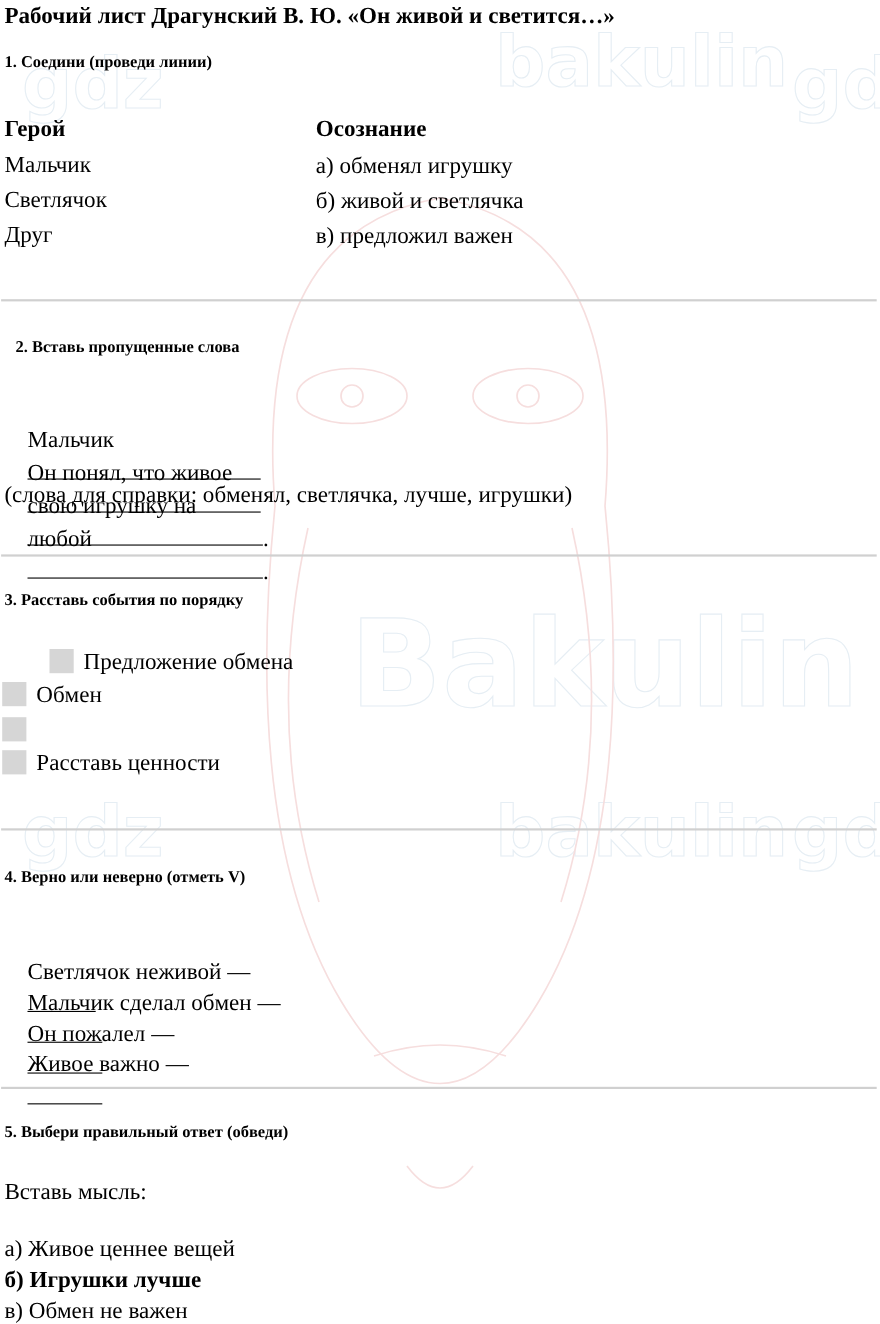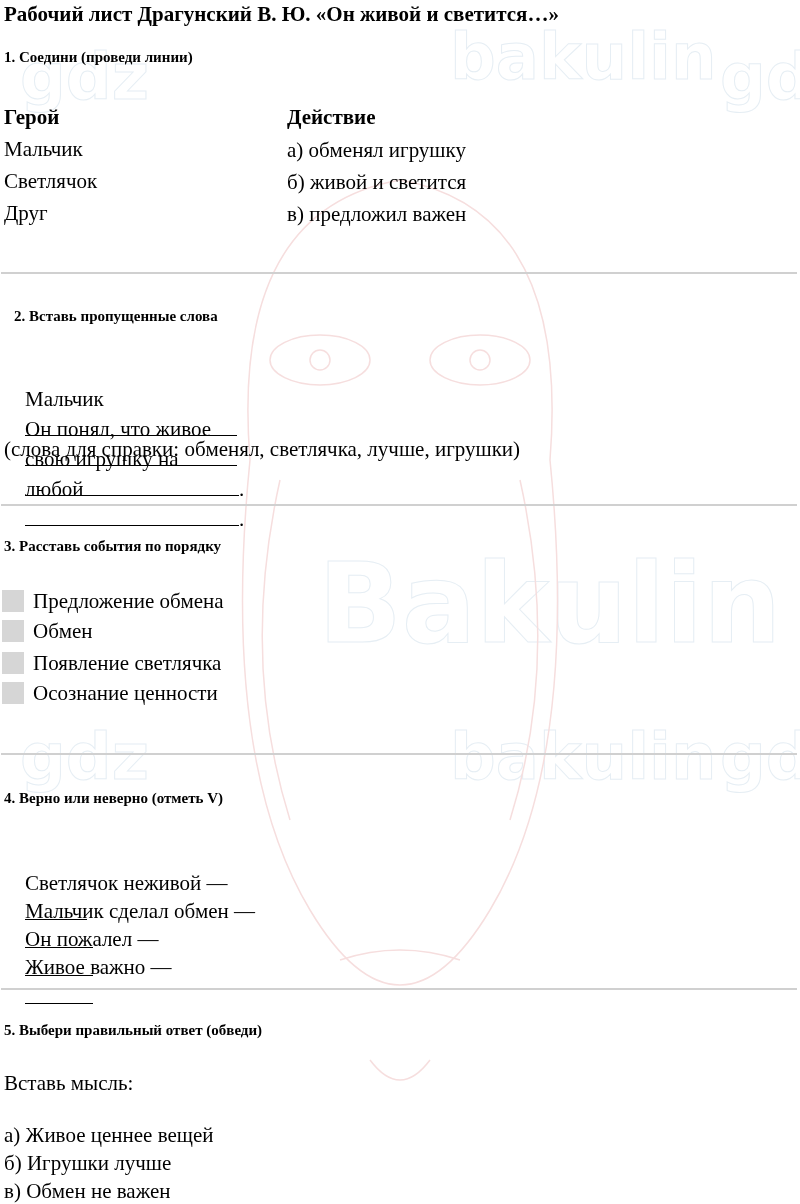--- a/index.html
+++ b/index.html
@@ -127,28 +127,28 @@
   <path d="M180 1000 Q210 1040 240 1000"></path>
 </svg>
 
 <div class="content">
 
   <div class="title" style="top:2px;">Рабочий лист Драгунский В. Ю. «Он живой и светится…»</div>
 
   <div class="heading" style="top:49px;">1. Соедини (проведи линии)</div>
 
   <div class="line bold" style="top:102px;">Герой</div>
-  <div class="col2 bold" style="top:105px;">Действие</div>
+  <div class="col2 bold" style="top:105px;">Осознание</div>
 
   <div class="line" style="top:134px;">Мальчик</div>
   <div class="line" style="top:166px;">Светлячок</div>
   <div class="line" style="top:198px;">Друг</div>
 
   <div class="col2" style="top:138px;">а) обменял игрушку</div>
-  <div class="col2" style="top:170px;">б) живой и светится</div>
+  <div class="col2" style="top:170px;">б) живой и светлячка</div>
   <div class="col2" style="top:202px;">в) предложил важен</div>
 
   <div class="divider" style="top:272px;"></div>
 
   <div class="heading" style="top:308px;margin-left:10px;">2. Вставь пропущенные слова</div>
 
   <div class="line" style="top:354px;">
     <span>Мальчик</span>
     <span class="blank" style="width:212px;"></span>
     <span>свою игрушку на</span>
@@ -161,35 +161,34 @@
     <span>любой</span>
     <span class="blank" style="width:214px;"></span><span>.</span>
   </div>
 
   <div class="line" style="top:434px;">(слова для справки: обменял, светлячка, лучше, игрушки)</div>
 
   <div class="divider" style="top:504px;"></div>
 
   <div class="heading" style="top:538px;text-align:right;">3. Расставь события по порядку</div>
 
-  <div class="checkbox-row" style="top:586px;">
+  <div class="checkbox-row" style="top:586px;margin-left:43px;">
     <span class="checkbox"></span>
     <span>Предложение обмена</span>
   </div>
   <div class="checkbox-row" style="top:616px;">
     <span class="checkbox"></span>
     <span>Обмен</span>
   </div>
   <div class="checkbox-row" style="top:648px;">
     <span class="checkbox"></span>
-    <span>Появление светлячка</span>
   </div>
   <div class="checkbox-row" style="top:678px;">
     <span class="checkbox"></span>
-    <span>Осознание ценности</span>
+    <span>Расставь ценности</span>
   </div>
 
   <div class="divider" style="top:753px;"></div>
 
   <div class="heading" style="top:790px;">4. Верно или неверно (отметь V)</div>
 
   <div class="line" style="top:838px;">
     <span>Светлячок неживой —</span>
     <span class="blank" style="width:62px;"></span>
   </div>
@@ -206,16 +205,16 @@
     <span class="blank" style="width:68px;"></span>
   </div>
 
   <div class="divider" style="top:988px;"></div>
 
   <div class="heading" style="top:1022px;">5. Выбери правильный ответ (обведи)</div>
 
   <div class="line" style="top:1068px;">Вставь мысль:</div>
 
   <div class="line" style="top:1120px;">а) Живое ценнее вещей</div>
-  <div class="line" style="top:1148px;">б) Игрушки лучше</div>
+  <div class="line" style="top:1148px;font-weight:bold;">б) Игрушки лучше</div>
   <div class="line" style="top:1176px;">в) Обмен не важен</div>
 
 </div>
 
 </body></html>

